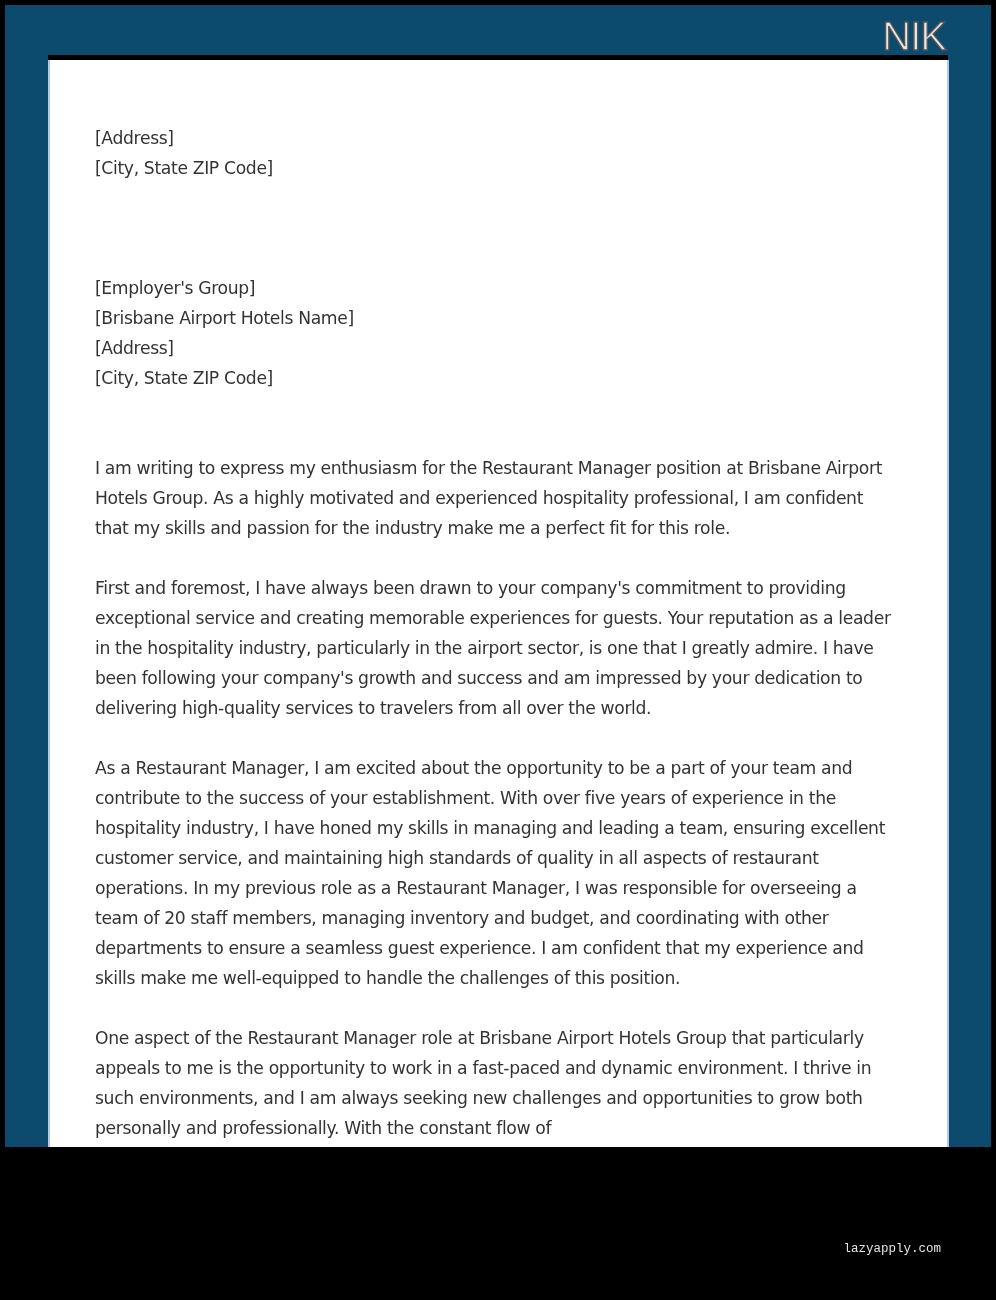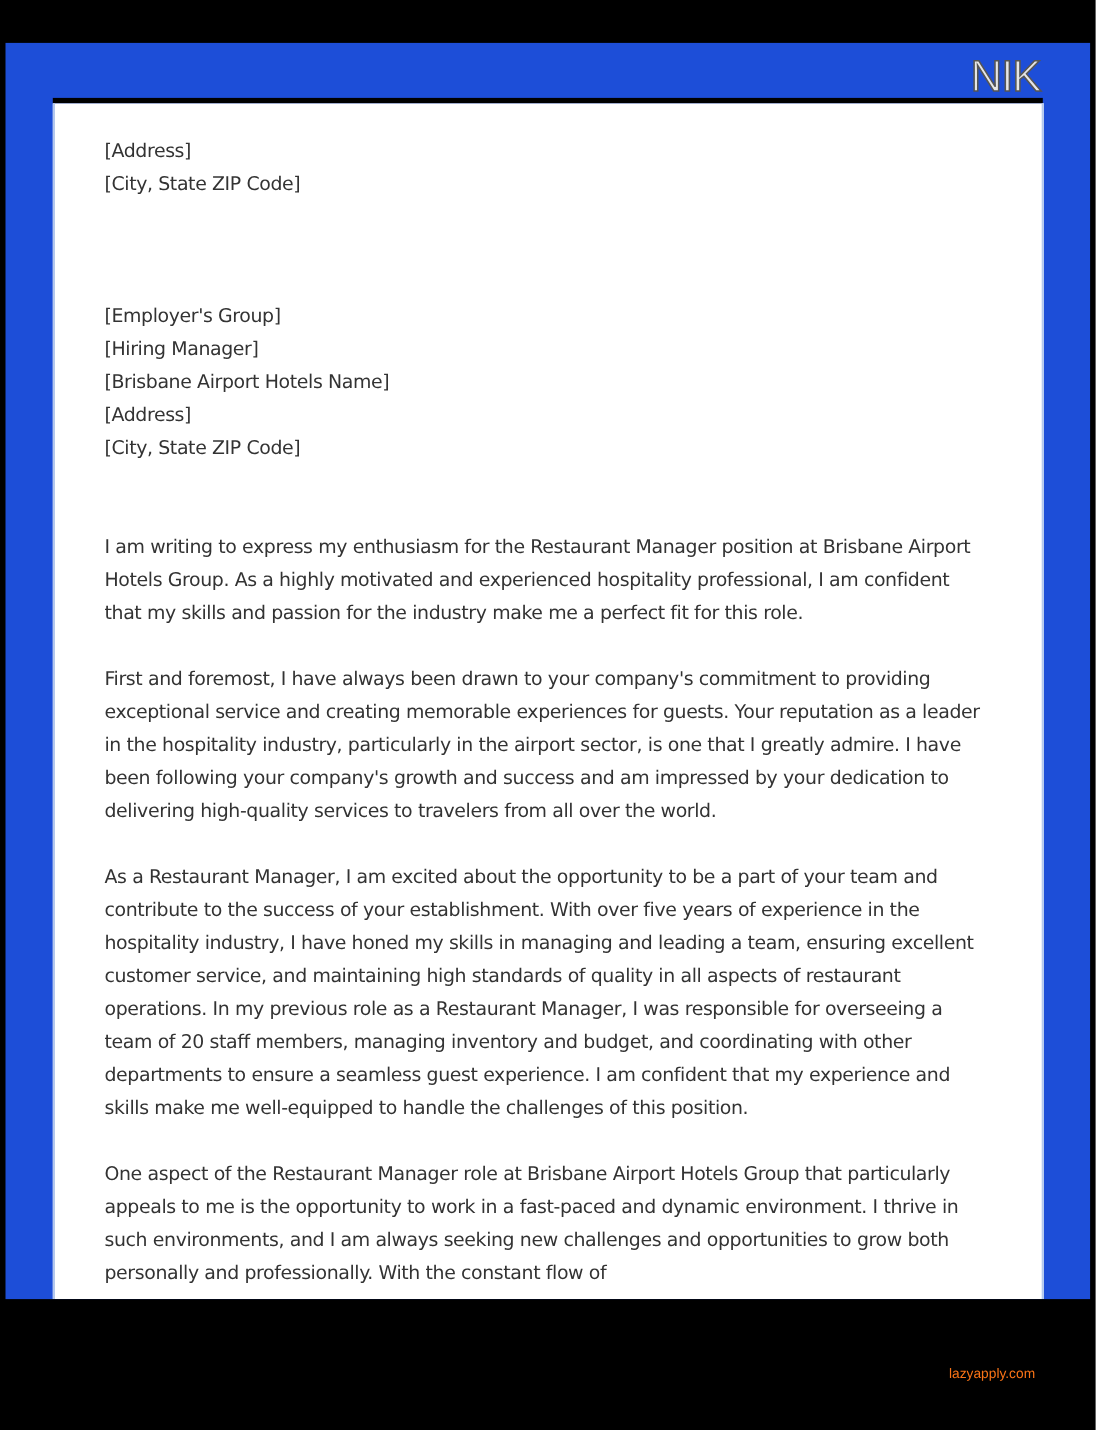--- a/index.html
+++ b/index.html
@@ -3,21 +3,21 @@
 <meta charset="utf-8">
 <style>
   html, body { margin: 0; padding: 0; }
   body {
     width: 996px; height: 1300px; overflow: hidden; position: relative;
     background: #000;
     font-family: "DejaVu Sans", "Liberation Sans", sans-serif;
   }
   .frame {
     position: absolute; left: 5px; top: 5px; width: 986px; height: 1142px;
-    background: #1d4ed8; overflow: hidden; margin-top: 34px;
+    background: #0c4a6e; overflow: hidden;
   }
   .brand {
     position: absolute; right: 45px; top: 10px;
     font-family: "Liberation Sans", sans-serif;
     font-size: 40px; letter-spacing: -1px;
     color: #e6e6e6;
     -webkit-text-stroke: 1.4px #555;
     line-height: 42px;
   }
   .topbar {
@@ -31,22 +31,22 @@
   }
   .content {
     position: absolute; left: 95px; top: 93px; width: 800px;
     color: #333;
     font-size: 17.2px; line-height: 30px;
     letter-spacing: -0.35px;
   }
   .content p { margin: 0 0 30px 0; }
   .watermark {
     position: absolute; right: 55px; top: 1242px;
-    font-size: 12.5px; color: #f97316;
-    font-family: Liberation Sans, sans-serif;
+    font-size: 12.5px; color: #e5e5e5;
+    font-family: Liberation Mono, monospace;
   }
 </style>
 </head>
 <body>
 
 <div class="frame">
   <div class="brand">NIK</div>
   <div class="topbar"></div>
   <div class="paper"></div>
 </div>
@@ -54,21 +54,20 @@
 <div class="content">
   <p class="block">
     </p>
     <div>[Address]</div>
     <div>[City, State ZIP Code]</div>
   <p></p>
   <div style="height:30px"></div>
   <p class="block">
     </p>
     <div>[Employer's Group]</div>
-    <div>[Hiring Manager]</div>
     <div>[Brisbane Airport Hotels Name]</div>
     <div>[Address]</div>
     <div>[City, State ZIP Code]</div>
   <p></p>
   <div style="height:30px"></div>
   <p>I am writing to express my enthusiasm for the Restaurant Manager position at Brisbane Airport Hotels Group. As a highly motivated and experienced hospitality professional, I am confident that my skills and passion for the industry make me a perfect fit for this role.</p>
   <p>First and foremost, I have always been drawn to your company's commitment to providing exceptional service and creating memorable experiences for guests. Your reputation as a leader in the hospitality industry, particularly in the airport sector, is one that I greatly admire. I have been following your company's growth and success and am impressed by your dedication to delivering high-quality services to travelers from all over the world.</p>
   <p>As a Restaurant Manager, I am excited about the opportunity to be a part of your team and contribute to the success of your establishment. With over five years of experience in the hospitality industry, I have honed my skills in managing and leading a team, ensuring excellent customer service, and maintaining high standards of quality in all aspects of restaurant operations. In my previous role as a Restaurant Manager, I was responsible for overseeing a team of 20 staff members, managing inventory and budget, and coordinating with other departments to ensure a seamless guest experience. I am confident that my experience and skills make me well-equipped to handle the challenges of this position.</p>
   <p>One aspect of the Restaurant Manager role at Brisbane Airport Hotels Group that particularly appeals to me is the opportunity to work in a fast-paced and dynamic environment. I thrive in such environments, and I am always seeking new challenges and opportunities to grow both personally and professionally. With the constant flow of</p>
 </div>

